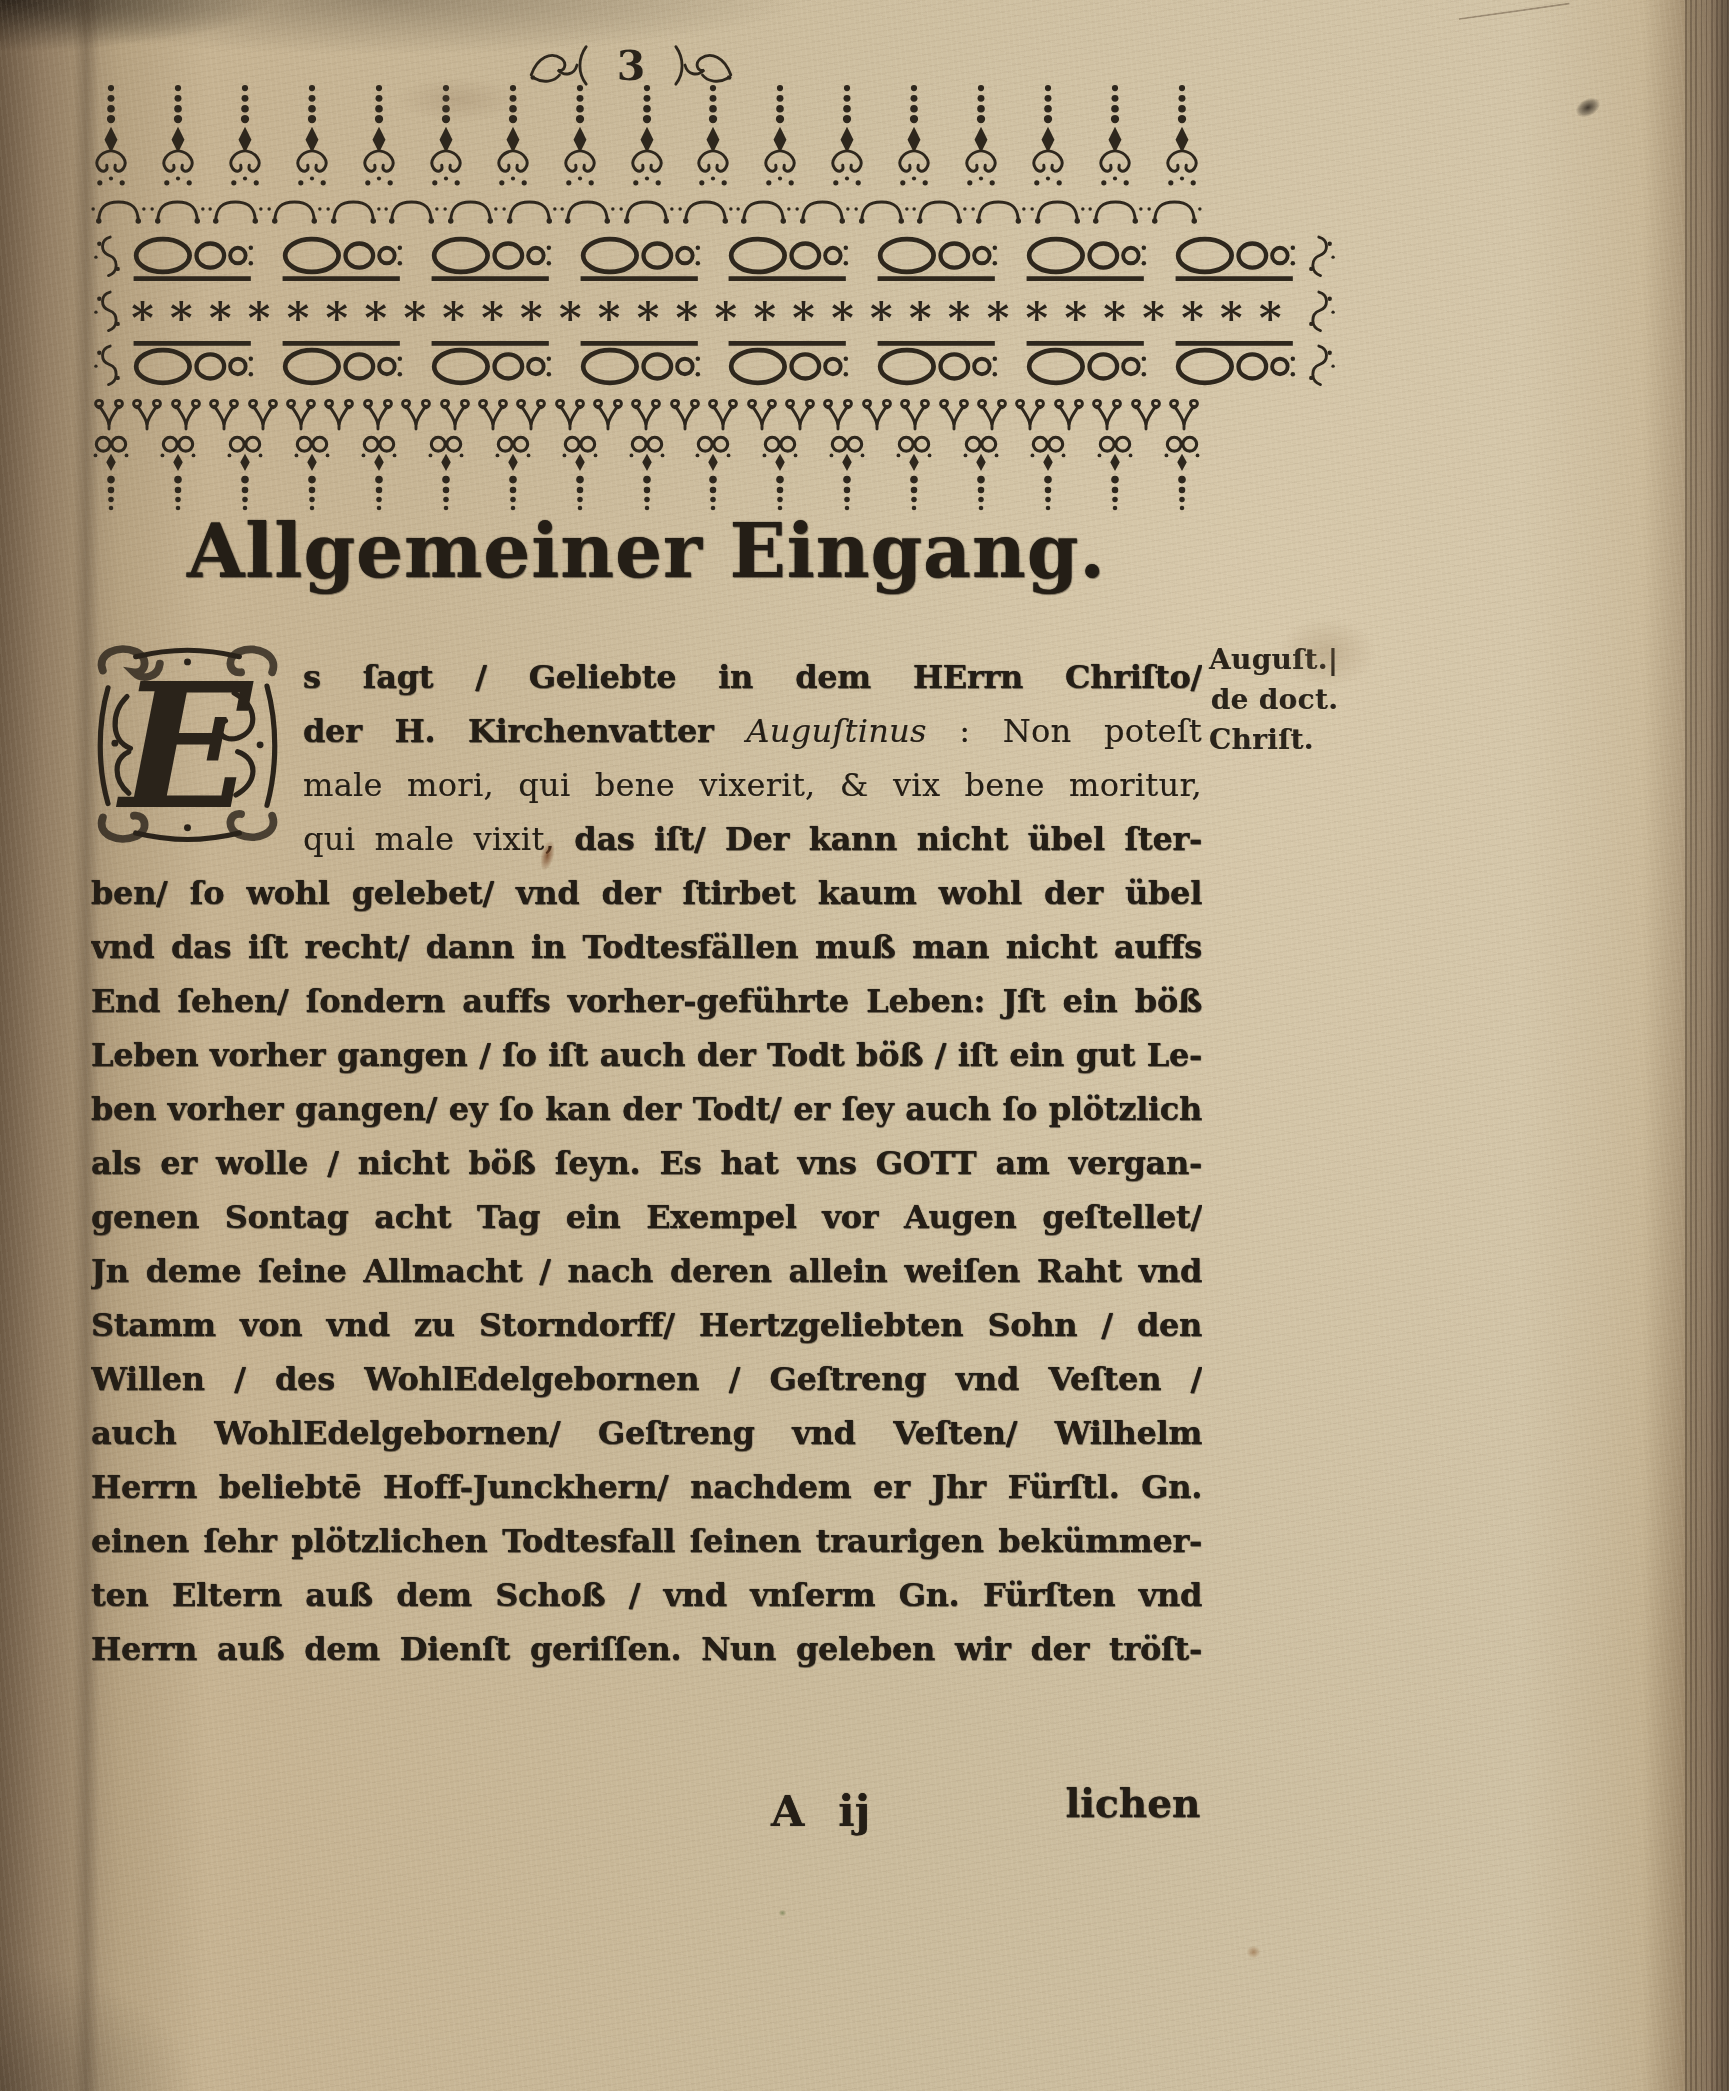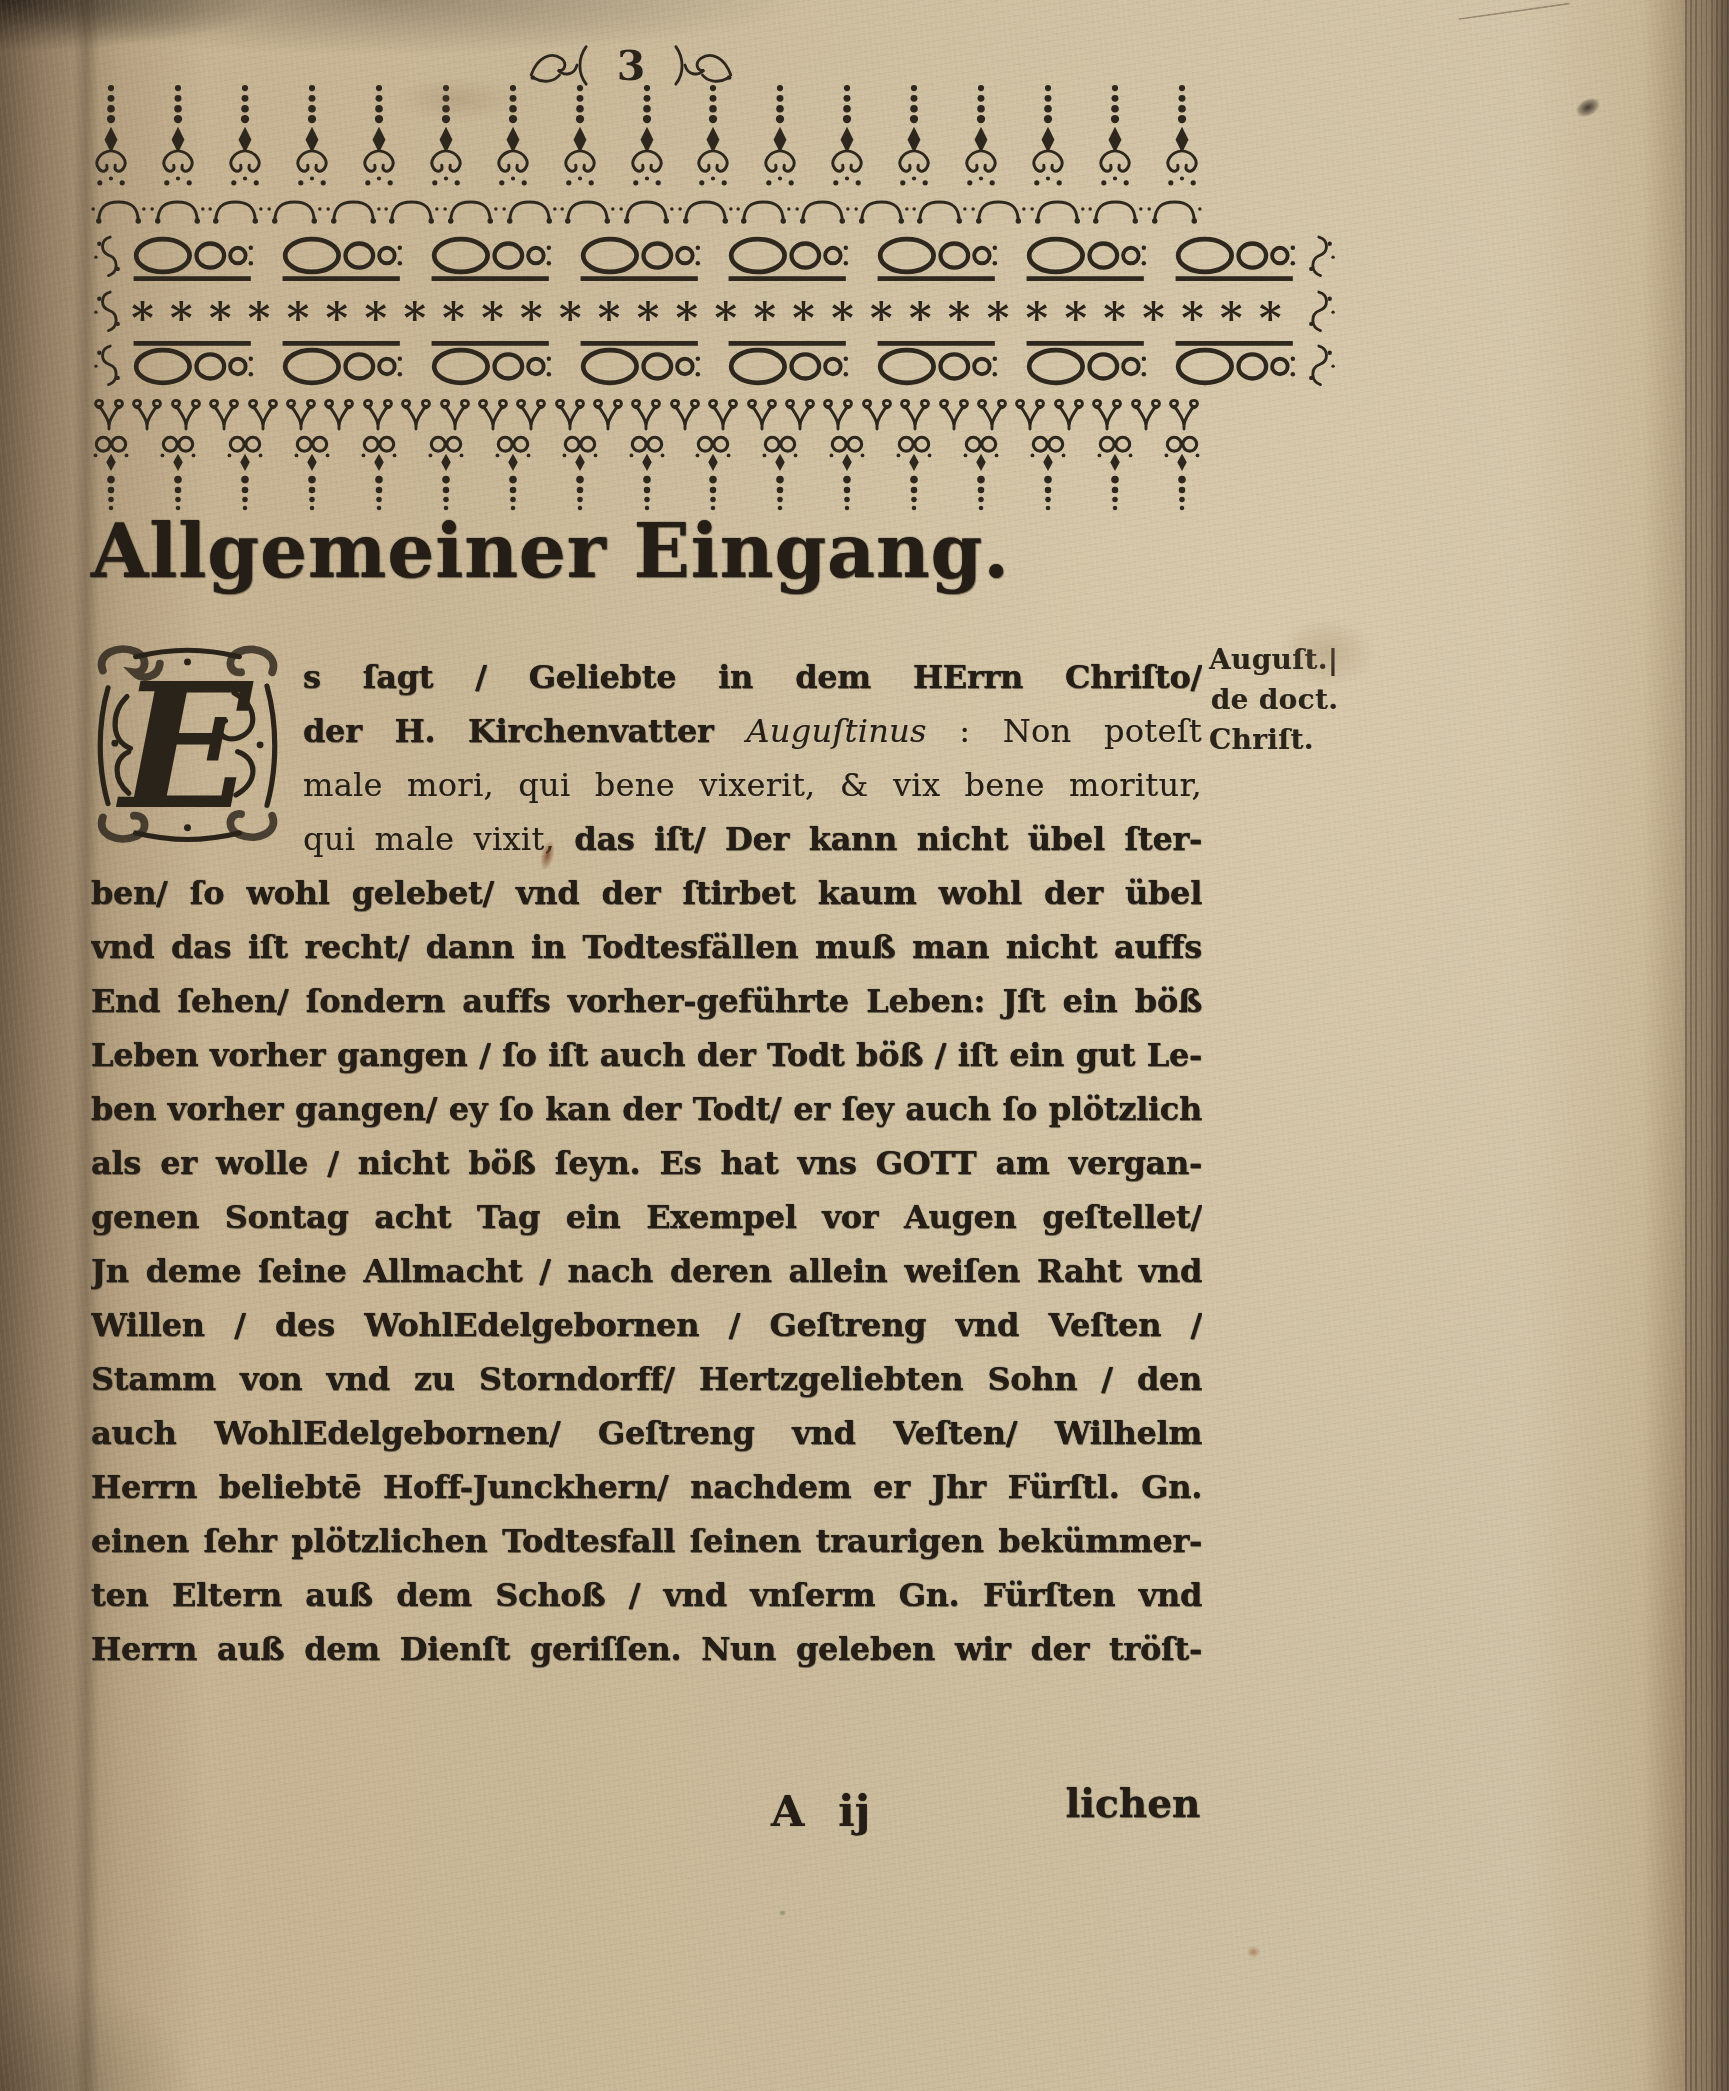--- a/index.html
+++ b/index.html
@@ -63,21 +63,21 @@
     height:50px;padding-top:11.2px;box-sizing:border-box;overflow:hidden;
     font:700 43px/1 "DejaVu Serif",serif;letter-spacing:16.4px;text-align:center;
     color:#2b241b;white-space:nowrap;
   }
   .row-scrollY{height:35px;margin-top:3.5px;}
   .row-pendant{height:82px;margin-top:1.7px;}
 
   
   .heading{
     position:absolute;left:91px;top:497px;width:1111px;height:108px;
-    font:700 74px/108px "DejaVu Serif",serif;text-align:left;
+    font:700 74px/108px "DejaVu Serif",serif;text-align:center;
     letter-spacing:0.9px;color:#241e16;
     text-shadow:0 0 1.2px #241e16, 0.9px 1px 0.9px rgba(38,30,22,.45);
   }
 
   
   .body-col{position:absolute;left:91px;top:650px;width:1111px;}
   .bl{
     height:54px;line-height:54px;overflow:hidden;
     text-align:justify;text-align-last:justify;
     font-size:32px;letter-spacing:-0.3px;color:#241e16;
@@ -569,22 +569,22 @@
     </div>
 
     <div class="bl fr">ben/ ſo wohl gelebet/ vnd der ſtirbet kaum wohl der übel gelebet;</div>
     <div class="bl fr">vnd das iſt recht/ dann in Todtesfällen muß man nicht auffs</div>
     <div class="bl fr">End ſehen/ ſondern auffs vorher-geführte Leben: Jſt ein böß</div>
     <div class="bl fr">Leben vorher gangen / ſo iſt auch der Todt böß / iſt ein gut Le-</div>
     <div class="bl fr">ben vorher gangen/ ey ſo kan der Todt/ er ſey auch ſo plötzlich</div>
     <div class="bl fr">als er wolle / nicht böß ſeyn. Es hat vns GOTT am vergan-</div>
     <div class="bl fr">genen Sontag acht Tag ein Exempel vor Augen geſtellet/</div>
     <div class="bl fr">Jn deme ſeine Allmacht / nach deren allein weiſen Raht vnd</div>
+    <div class="bl fr">Stamm von vnd zu Storndorff/ Hertzgeliebten Sohn / den</div>
     <div class="bl fr">Willen / des WohlEdelgebornen / Geſtreng vnd Veſten /</div>
-    <div class="bl fr">Stamm von vnd zu Storndorff/ Hertzgeliebten Sohn / den</div>
     <div class="bl fr">auch WohlEdelgebornen/ Geſtreng vnd Veſten/ Wilhelm</div>
     <div class="bl fr">Herrn beliebtē Hoff-Junckhern/ nachdem er Jhr Fürſtl. Gn.</div>
     <div class="bl fr">einen ſehr plötzlichen Todtesfall ſeinen traurigen bekümmer-</div>
     <div class="bl fr">ten Eltern auß dem Schoß / vnd vnſerm Gn. Fürſten vnd</div>
     <div class="bl fr">Herrn auß dem Dienſt geriſſen. Nun geleben wir der tröſt-</div>
   </div>
 
   <div class="margin-note">
     <div>Auguſt.|</div>
     <div>de doct.</div>

